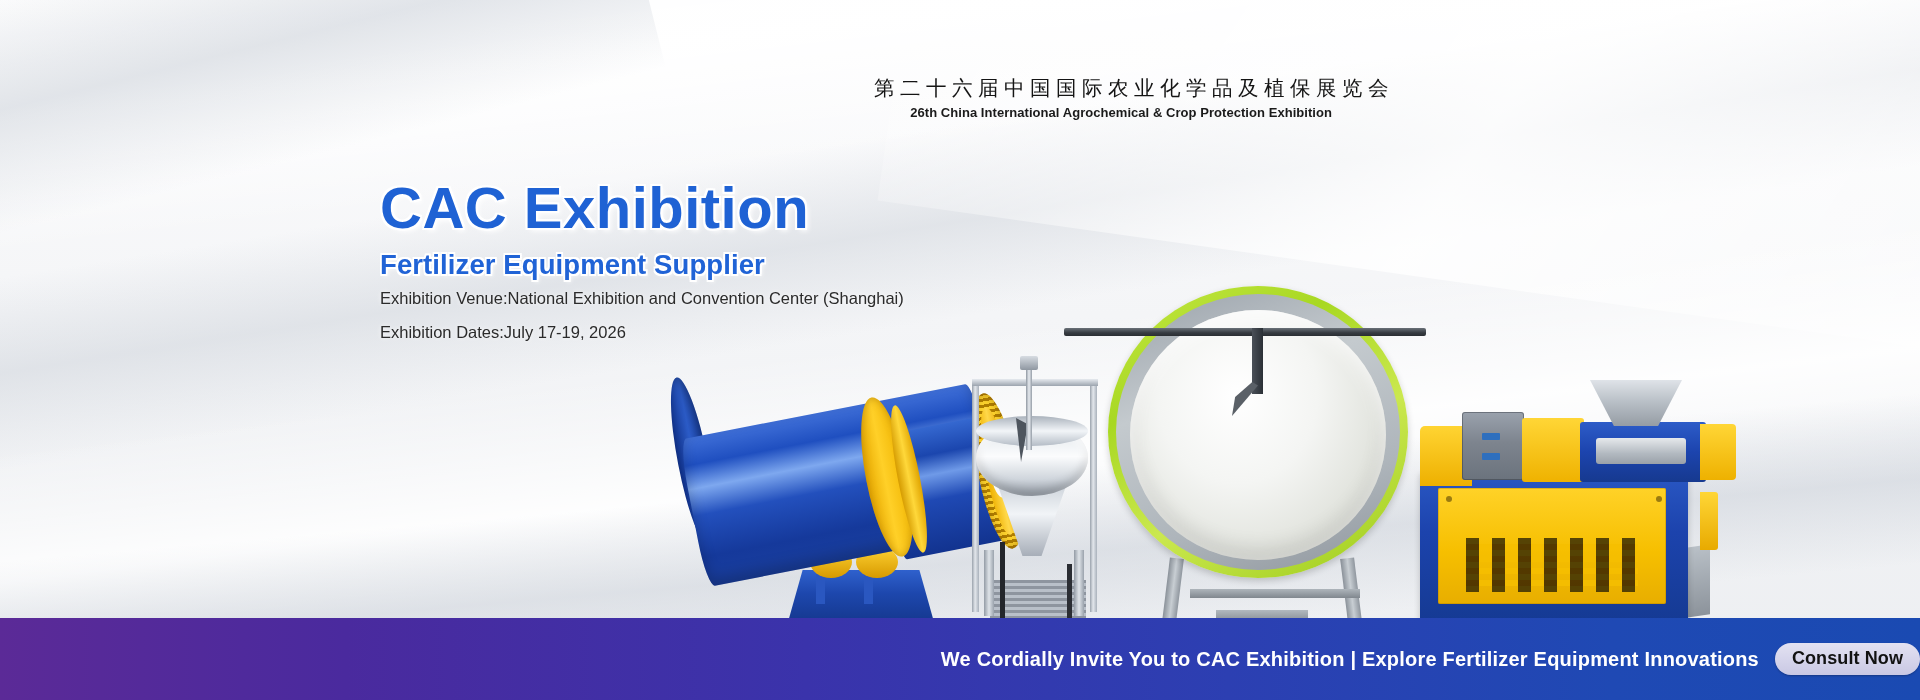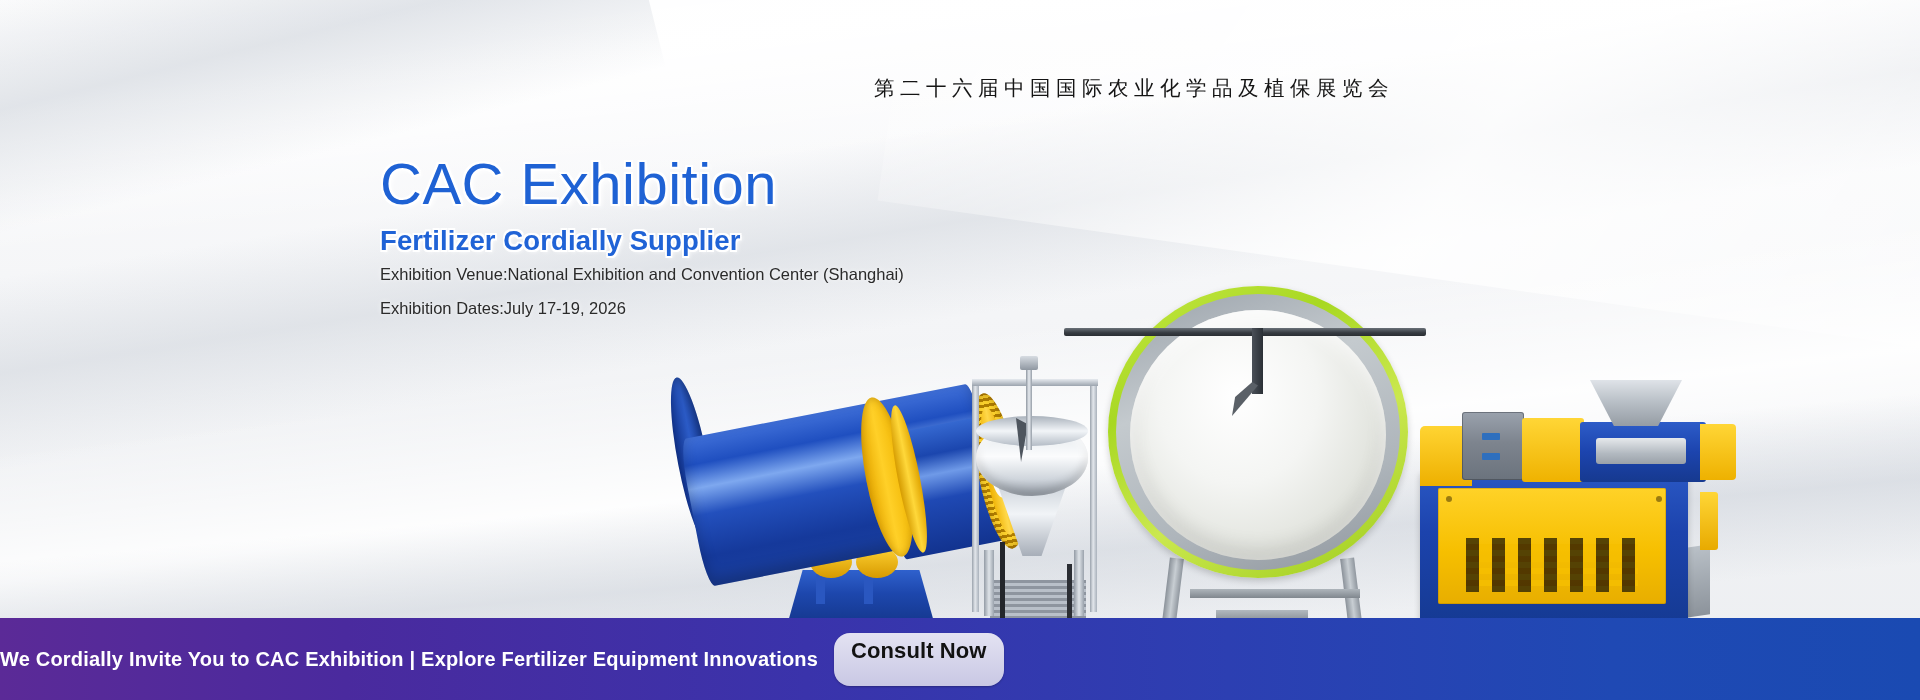--- a/index.html
+++ b/index.html
@@ -65,26 +65,27 @@
   #event-logo .en {
     font-size:13px; font-weight:bold; color:#1a1a1a;
     white-space:nowrap; letter-spacing:.05px; margin-top:3px;
     padding-right:2px;
   }
 
   
   #copy { position:absolute; left:380px; top:155px; }
 
   #title {
-    font-size:58px; font-weight:normal; color:#1f62d4;
+    font-size:58px; font-weight:bold; color:#1f62d4;
     letter-spacing:.5px; line-height:1;
     text-shadow:
       2px 0 0 #fff, -2px 0 0 #fff, 0 2px 0 #fff, 0 -2px 0 #fff,
       2px 2px 0 #fff, -2px 2px 0 #fff, 2px -2px 0 #fff, -2px -2px 0 #fff,
       3px 3px 5px rgba(255,255,255,.95);
+    margin-top: 24px;
   }
   #subtitle {
     margin-top:14px;
     font-size:27.5px; font-weight:bold; color:#2063d6;
     letter-spacing:.1px; line-height:1;
     text-shadow:
       1.6px 0 0 #fff, -1.6px 0 0 #fff, 0 1.6px 0 #fff, 0 -1.6px 0 #fff,
       1.6px 1.6px 0 #fff, -1.6px 1.6px 0 #fff, 1.6px -1.6px 0 #fff, -1.6px -1.6px 0 #fff,
       2px 2px 4px rgba(255,255,255,.95);
   }
@@ -367,57 +368,58 @@
     left:1026px; bottom:6px; width:24px; height:70px;
     background:linear-gradient(180deg,#b9c0c7,#8c939b);
     transform:skewY(-8deg);
   }
 
   
   #cta {
     position:absolute; left:0; bottom:0;
     width:1920px; height:82px;
     background:linear-gradient(90deg,#5b2a97 0%,#4a2a9e 18%,#3a33ab 42%,#2c3fb2 64%,#1f49b4 84%,#1a4ab2 100%);
-    display:flex; align-items:center; justify-content:flex-start;
+    display:flex; align-items:center; justify-content:flex-end;
     gap:16px;
   }
   #cta-text {
     font-size:20px; font-weight:bold; color:#ffffff;
     letter-spacing:.2px; white-space:nowrap;
   }
   #consult-btn {
     display:inline-block;
     background:linear-gradient(180deg,#e3e2f2,#c9c8e4);
-    color:#121212; font-size:22px; font-weight:bold;
-    padding:5px 17px 22px; border-radius:16px;
+    color:#121212; font-size:18px; font-weight:bold;
+    padding:5px 17px 6px; border-radius:16px;
     white-space:nowrap; border:none; cursor:pointer;
     letter-spacing:.1px;
     box-shadow:0 1px 2px rgba(0,0,0,.25);
     font-family:"Liberation Sans", sans-serif;
   }
 </style>
 </head>
 <body>
 
 <div id="banner">
 
   <div class="streak s1"></div>
   <div class="streak s6"></div>
   <div class="streak s2"></div>
   <div class="streak s5"></div>
   <div class="streak s3"></div>
   <div class="streak s4"></div>
 
   <div id="event-logo">
     <div class="cn">第二十六届中国国际农业化学品及植保展览会</div>
+    <div class="en">26th China International Agrochemical &amp; Crop Protection Exhibition</div>
   </div>
 
   <div id="copy">
     <div id="title">CAC Exhibition</div>
-    <div id="subtitle">Fertilizer Cordially Supplier</div>
+    <div id="subtitle">Fertilizer Equipment Supplier</div>
     <div id="details">
       <div class="line">Exhibition Venue:National Exhibition and Convention Center (Shanghai)</div>
       <div class="line">Exhibition Dates:July 17-19, 2026</div>
     </div>
   </div>
 
   <div id="machines">
 
     <div class="drum-base"></div>
     <div class="drum-base-rib1"></div>

